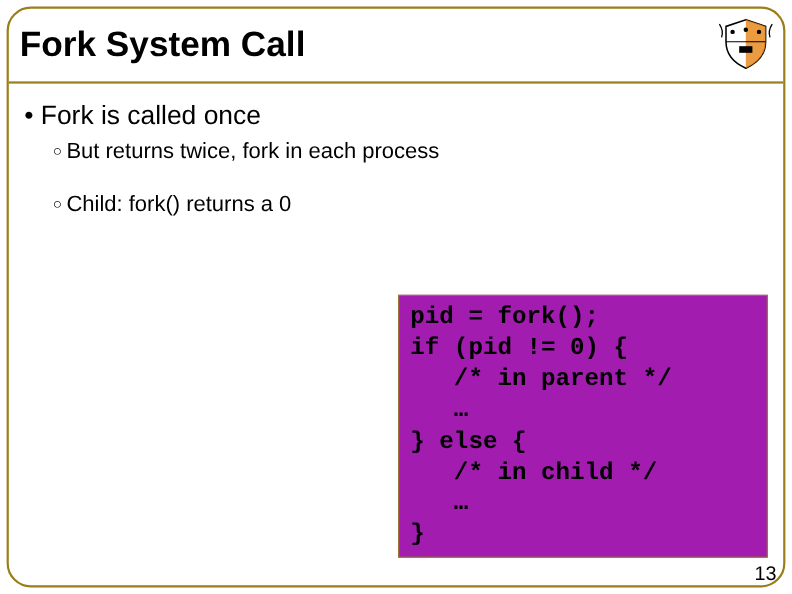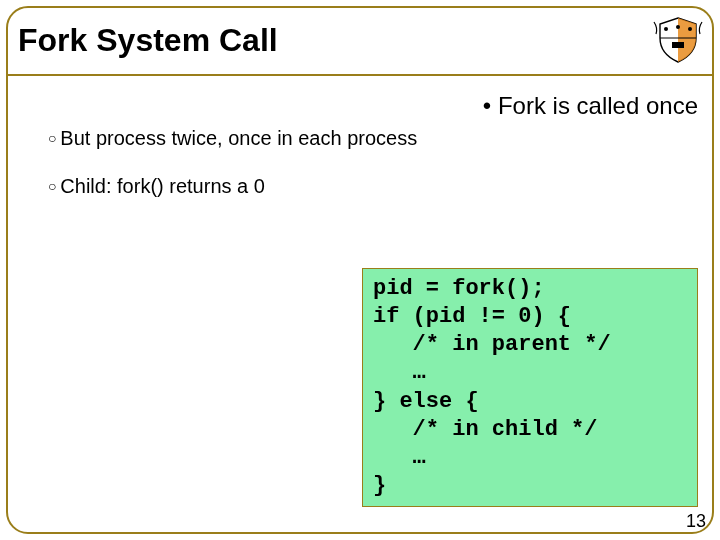--- a/index.html
+++ b/index.html
@@ -54,42 +54,41 @@
     position: absolute;
     top: 90px;
     left: 22px;
     right: 22px;
     font-size: 24px;
     color: #000;
     line-height: 1.3;
   }
   .b1 {
     margin-bottom: 4px;
-    text-align: right;
   }
   .b1::before {
     content: "• ";
   }
   .b2 {
     font-size: 20px;
     margin-left: 26px;
     margin-bottom: 4px;
   }
   .b2::before {
     content: "○ ";
     font-size: 14px;
     vertical-align: 2px;
   }
   .gap { height: 18px; }
   .codebox {
     position: absolute;
     top: 268px;
     left: 362px;
     width: 336px;
-    background: #86efac;
+    background: #a21caf;
     border: 1.5px solid #9a7e1a;
     padding: 6px 10px 6px 10px;
     font-family: "Courier New", monospace;
     font-size: 22px;
     font-weight: bold;
     line-height: 1.28;
     white-space: pre;
     color: #000;
   }
   .pagenum {
@@ -119,21 +118,21 @@
       <circle cx="28" cy="13" r="2" fill="#000"></circle>
       <circle cx="40" cy="15" r="2" fill="#000"></circle>
     </svg>
   </div>
 </div>
 
 <div class="divider"></div>
 
 <div class="content">
   <div class="b1">Fork is called once</div>
-  <div class="b2">But process twice, once in each process</div>
+  <div class="b2">But returns twice, fork in each process</div>
   <div class="gap"></div>
   <div class="b2">Child: fork() returns a 0</div>
 </div>
 
 <div class="codebox">pid = fork();
 if (pid != 0) {
    /* in parent */
    …
 } else {
    /* in child */

